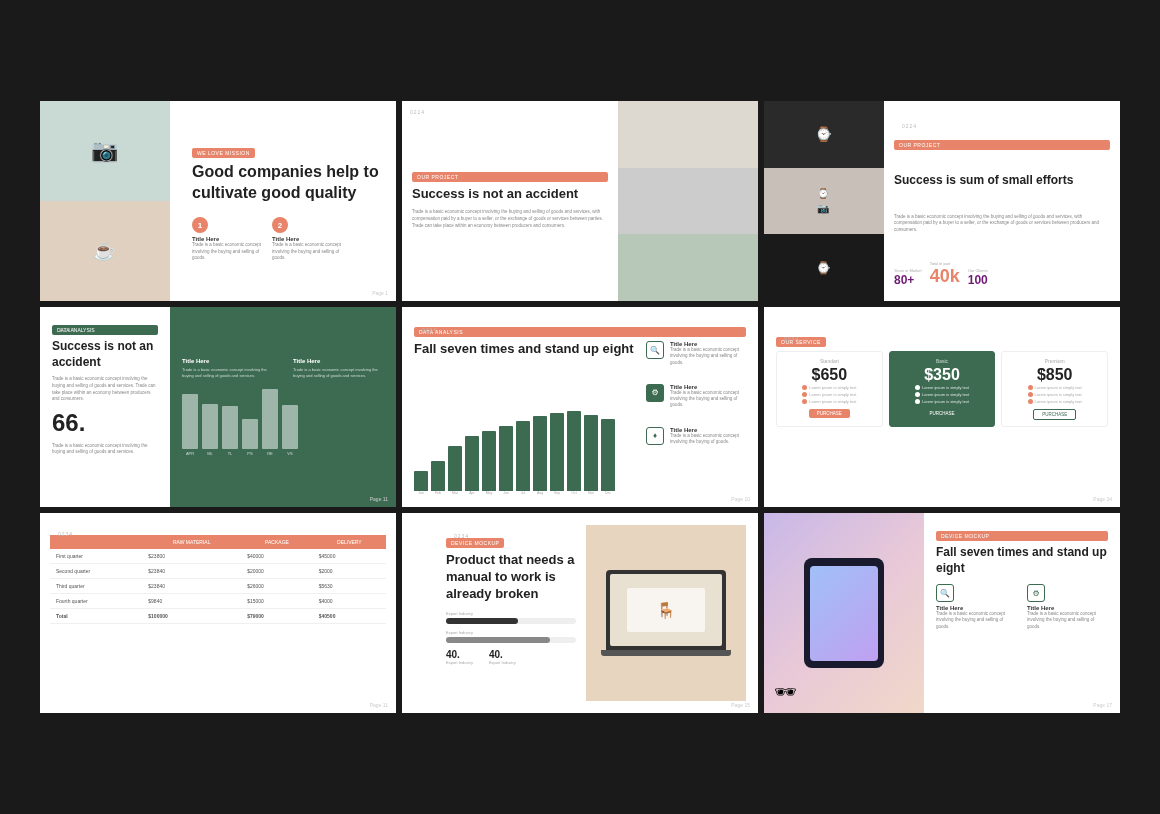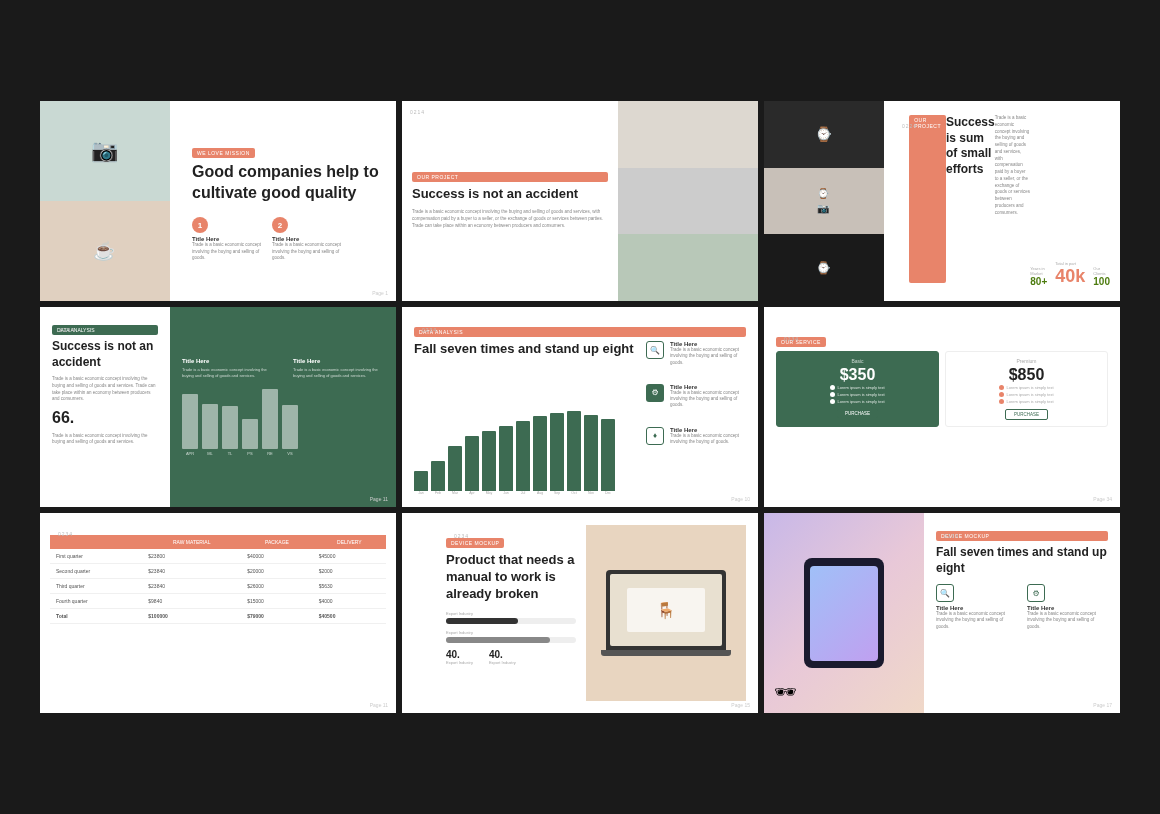--- a/index.html
+++ b/index.html
@@ -176,42 +176,42 @@
       display: flex;
       flex-direction: column;
     }
     .slide-3 .img-t { flex: 1; background: #c8bfb5; }
     .slide-3 .img-m { flex: 1; background: #e8dace; }
     .slide-3 .img-b { flex: 1; background: #d0c8a8; }
     .slide-3 .right-content {
       flex: 1;
       padding: 14px 10px;
       display: flex;
-      flex-direction: row;
-      justify-content: center;
+      flex-direction: column;
+      justify-content: space-between;
     }
     .slide-3 h2 {
       font-size: 12px;
       font-weight: 700;
       color: #222;
       line-height: 1.3;
       margin-bottom: 6px;
     }
     .slide-3 .stats {
       display: flex;
       gap: 8px;
       margin-top: 8px;
       align-items: flex-end;
     }
     .stat-item {
       display: flex;
       flex-direction: column;
     }
     .stat-label-sm { font-size: 4px; color: #aaa; }
-    .stat-value { font-size: 10px; font-weight: 700; color: #4d7c0f; }
+    .stat-value { font-size: 12px; font-weight: 700; color: #701a75; }
 
     
     .slide-4 {
       padding: 0;
       display: flex;
     }
     .slide-4 .left-panel {
       width: 130px;
       padding: 12px;
       background: #fff;
@@ -237,21 +237,21 @@
       margin-bottom: 4px;
     }
     .slide-4 h2 {
       font-size: 12px;
       font-weight: 700;
       color: #222;
       line-height: 1.3;
       margin-bottom: 6px;
     }
     .slide-4 p { font-size: 4.5px; color: #888; line-height: 1.5; margin-bottom: 6px; }
-    .big-num { font-size: 16px; font-weight: 700; color: #222; }
+    .big-num { font-size: 24px; font-weight: 700; color: #222; }
     .small-desc { font-size: 4.5px; color: #888; line-height: 1.4; margin-top: 6px; }
     .bar-chart {
       display: flex;
       align-items: flex-end;
       gap: 4px;
       height: 70px;
       margin-top: 8px;
     }
     .bar-group {
       display: flex;
@@ -736,20 +736,28 @@
         </div>
       </div>
     </div>
     <span class="page-num">Page 10</span>
   </div>
 
   <div class="slide slide-6">
     <span class="slide-num" style="position:relative;font-size:5px;color:#bbb;">0234</span>
     <span class="badge-salmon" style="display:block;text-align:left;width:fit-content;">OUR SERVICE</span>
     <div class="price-cards">
+      <div class="price-card">
+        <div class="price-tier">Standart</div>
+        <div class="price-amount">$650</div>
+        <div class="price-feature"><div class="check-dot"></div>Lorem ipsum is simply text</div>
+        <div class="price-feature"><div class="check-dot"></div>Lorem ipsum is simply text</div>
+        <div class="price-feature"><div class="check-dot"></div>Lorem ipsum is simply text</div>
+        <button class="purchase-btn">PURCHASE</button>
+      </div>
       <div class="price-card featured">
         <div class="price-tier featured">Basic</div>
         <div class="price-amount featured">$350</div>
         <div class="price-feature featured"><div class="check-dot white"></div>Lorem ipsum is simply text</div>
         <div class="price-feature featured"><div class="check-dot white"></div>Lorem ipsum is simply text</div>
         <div class="price-feature featured"><div class="check-dot white"></div>Lorem ipsum is simply text</div>
         <button class="purchase-btn green">PURCHASE</button>
       </div>
       <div class="price-card">
         <div class="price-tier">Premium</div>

